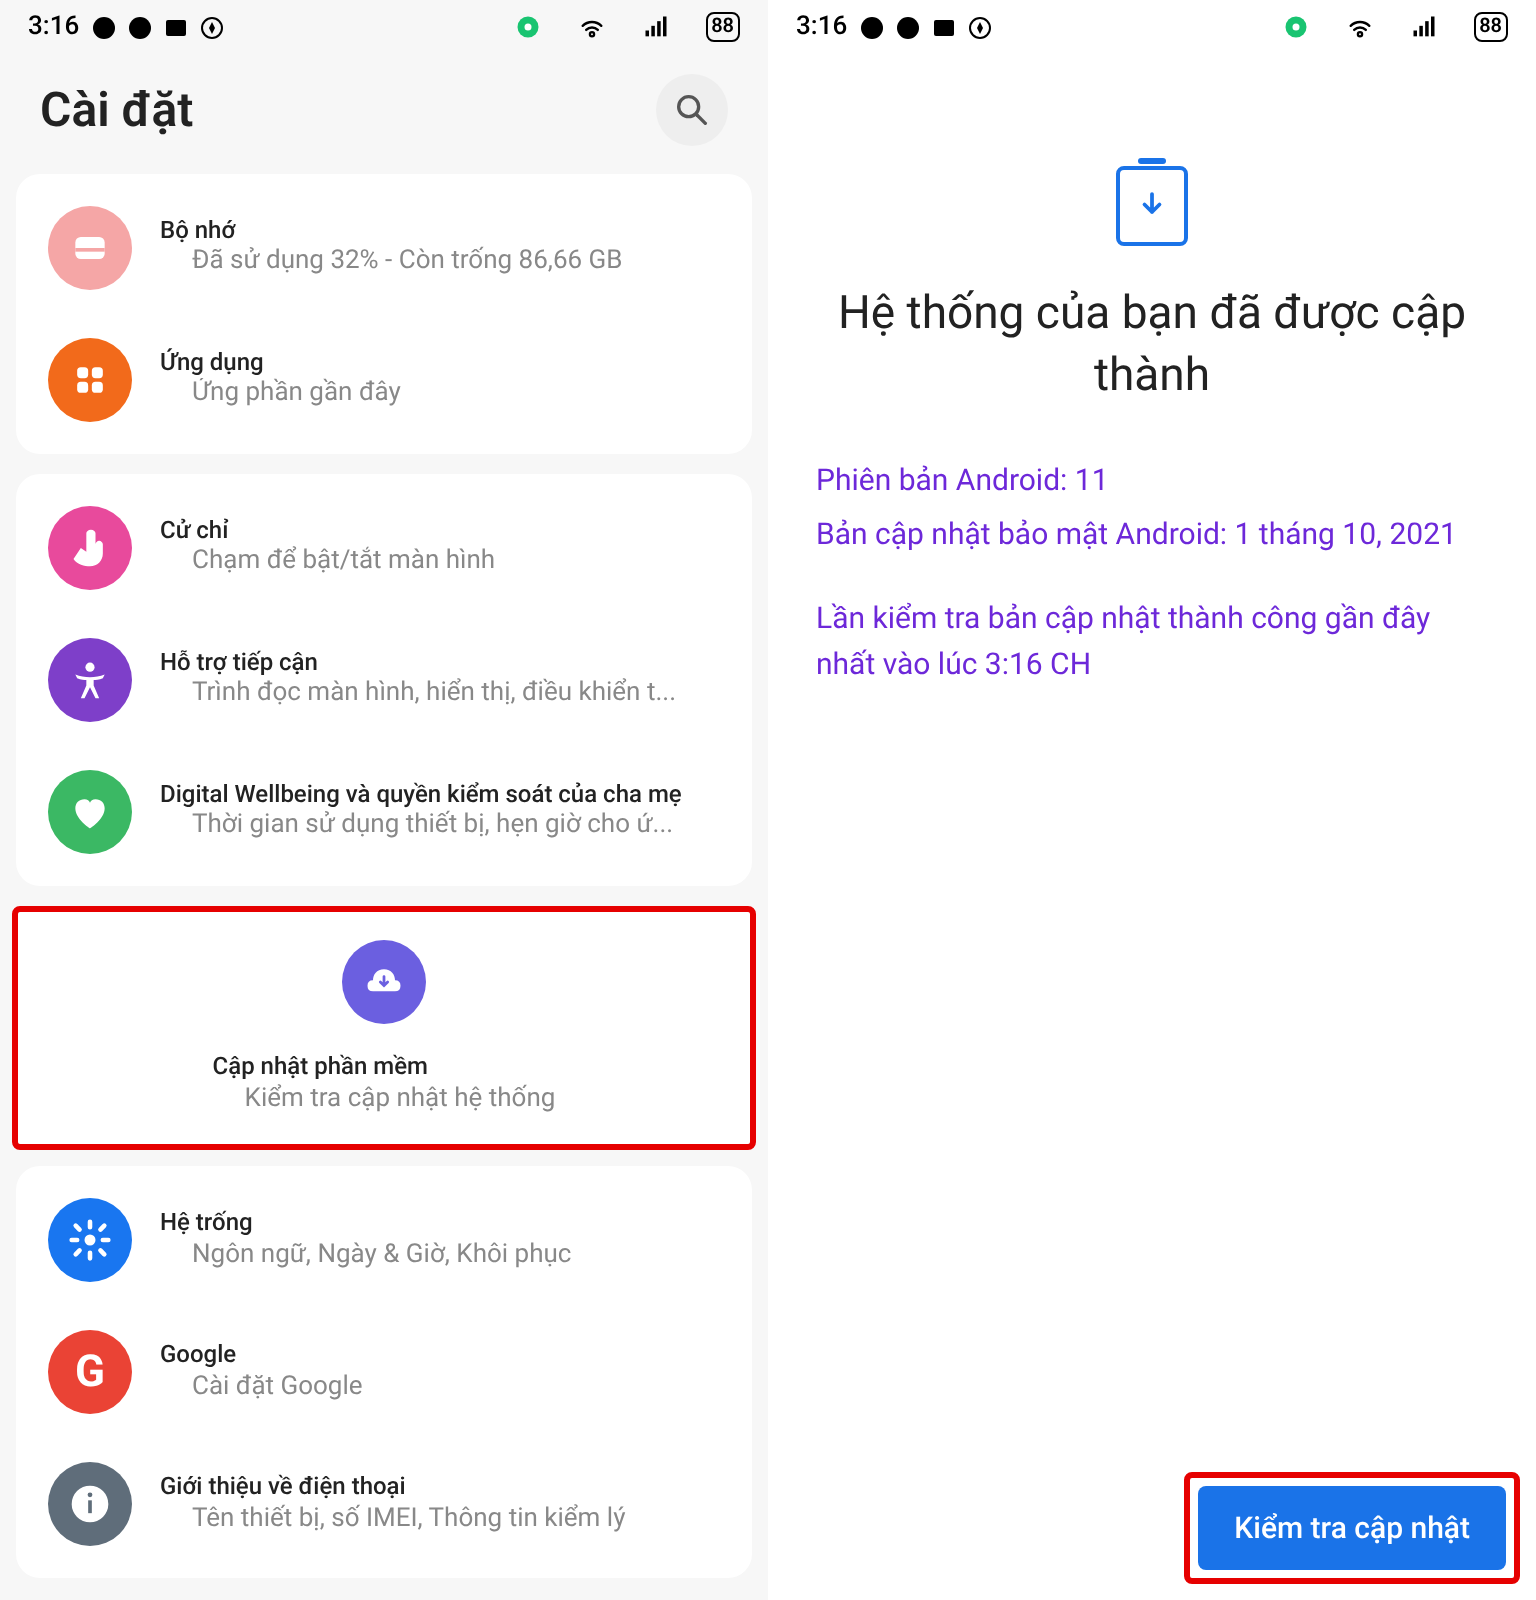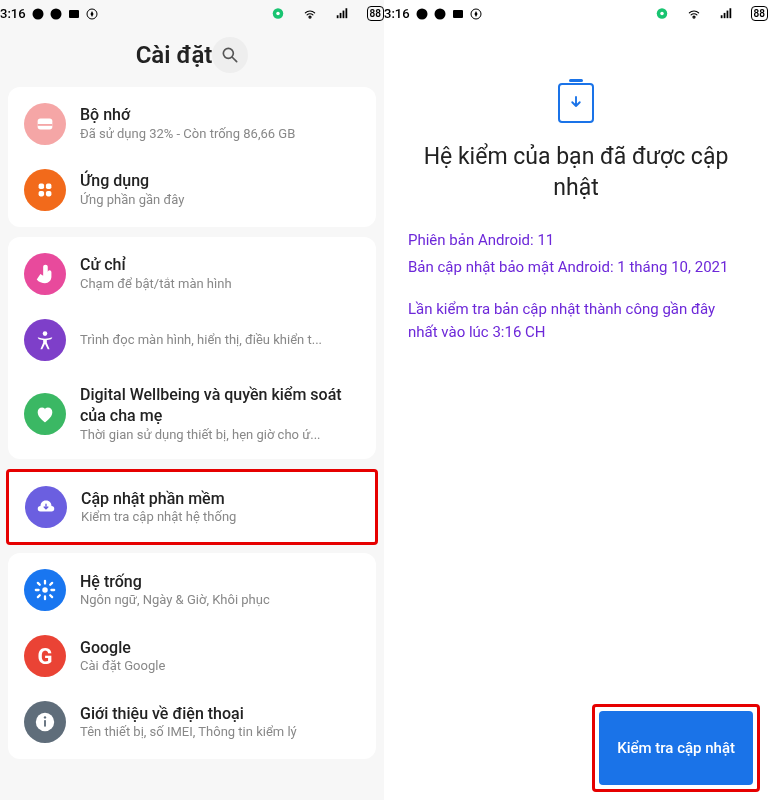--- a/index.html
+++ b/index.html
@@ -2,42 +2,42 @@
 <html><head>
 <meta charset="utf-8">
 <style>
 * { margin: 0; padding: 0; box-sizing: border-box; font-family: -apple-system, BlinkMacSystemFont, 'Segoe UI', Roboto, sans-serif; }
 body { background: #f5f5f5; width: 768px; height: 800px; display: flex; }
 .phone { width: 384px; height: 800px; background: #fff; position: relative; overflow: hidden; }
 .phone-left { background: #f7f7f7; }
 .phone-right { background: #fff; }
 
 
-.status-bar { display: flex; justify-content: space-between; align-items: flex-end; padding: 6px 0 4px; font-size: 13px; font-weight: 500; color: #000; }
+.status-bar { display: flex; justify-content: space-between; align-items: flex-end; padding: 6px 14px 4px; font-size: 13px; font-weight: 500; color: #000; }
 .status-left { display: flex; align-items: center; gap: 6px; }
 .status-right { display: flex; align-items: center; gap: 18px; }
 .status-icon { width: 14px; height: 14px; display: inline-flex; align-items: center; justify-content: center; }
 .status-icon.small { width: 12px; height: 12px; }
 .battery-box { border: 1.3px solid #000; border-radius: 4px; padding: 0 2px; font-size: 10px; font-weight: 600; line-height: 1.3; }
 
 
-.header { display: flex; justify-content: center; align-items: center; padding: 12px 20px 14px; }
+.header { display: flex; justify-content: space-between; align-items: center; padding: 12px 20px 14px; }
 .header-title { font-size: 24px; font-weight: 600; color: #222; }
 .search-btn { width: 36px; height: 36px; border-radius: 50%; background: #eee; display: flex; align-items: center; justify-content: center; }
 
 
 .group { background: #fff; border-radius: 12px; margin: 0 8px 10px; padding: 4px 0; }
 .item { display: flex; align-items: center; gap: 14px; padding: 12px 16px; position: relative; }
 .item-icon { width: 42px; height: 42px; border-radius: 50%; display: flex; align-items: center; justify-content: center; flex-shrink: 0; }
 .item-text { flex: 1; min-width: 0; }
-.item-title { font-size: 16px; font-weight: 500; color: #222; line-height: 1.3; }
-.item-sub { font-size: 13px; color: #888; line-height: 1.3; white-space: nowrap; overflow: hidden; text-overflow: ellipsis; }
+.item-title { font-size: 12px; font-weight: 500; color: #222; line-height: 1.3; }
+.item-sub { font-size: 13px; color: #888; line-height: 1.3; white-space: nowrap; overflow: hidden; text-overflow: ellipsis; margin-left: 16px; }
 
 .highlight-box { border: 3px solid #e60000; border-radius: 4px; margin: 0 6px 8px; }
-.highlight-box .item { padding: 14px 16px; background: #fff; border-radius: 2px; }
+.highlight-box .item { padding: 14px 16px; background: #fff; border-radius: 2px; flex-direction: column; }
 .highlight-box-right { position: absolute; bottom: 8px; right: 8px; border: 3px solid #e60000; border-radius: 4px; padding: 4px; }
 
 
 .ic-storage { background: #f5a6a6; }
 .ic-apps { background: #f26a1b; }
 .ic-gesture { background: #e84a9c; }
 .ic-access { background: #7e3fc9; }
 .ic-wellbeing { background: #3bb864; }
 .ic-update { background: #6b5fe0; }
 .ic-system { background: #1976f0; }
@@ -45,21 +45,21 @@
 .ic-about { background: #5f6d7a; }
 
 
 .center-icon { display: flex; justify-content: center; margin-top: 58px; margin-bottom: 18px; }
 .update-badge { width: 36px; height: 40px; border: 2.5px solid #1a73e8; border-radius: 4px; position: relative; }
 .update-badge::before { content: ''; position: absolute; top: -6px; left: 50%; transform: translateX(-50%); width: 14px; height: 3px; background: #1a73e8; border-radius: 2px; }
 .main-msg { text-align: center; font-size: 23px; font-weight: 400; color: #222; padding: 0 24px; line-height: 1.35; }
 .details { padding: 26px 24px; font-size: 15px; color: #6d28d9; line-height: 1.5; }
 .details p { margin-bottom: 4px; }
 .details .gap { height: 16px; }
-.check-btn { background: #1a73e8; color: #fff; border: none; border-radius: 4px; padding: 28px 18px; font-size: 15px; font-weight: 500; }
+.check-btn { background: #1a73e8; color: #fff; border: none; border-radius: 4px; padding: 12px 18px; font-size: 15px; font-weight: 500; }
 
 svg { display: block; }
 </style>
 </head>
 <body>
 
 <div class="phone phone-left">
   <div class="status-bar">
     <div class="status-left">
       <span>3:16</span>
@@ -161,20 +161,21 @@
       </div>
     </div>
     <div class="item">
       <div class="item-icon ic-access">
           <svg viewBox="0 0 24 24" width="22" height="22">
             <circle cx="12" cy="5" r="2.5" fill="#fff"></circle>
             <path d="M4 9c5 2 11 2 16 0l-1 2c-2 1-4 1-5 1v3l3 7h-2l-3-6-3 6H7l3-7v-3c-1 0-3 0-5-1z" fill="#fff"></path>
           </svg>
         </div>
       <div class="item-text">
+        <div class="item-title">Hỗ trợ tiếp cận</div>
         <div class="item-sub">Trình đọc màn hình, hiển thị, điều khiển t...</div>
       </div>
     </div>
     <div class="item">
       <div class="item-icon ic-wellbeing">
           <svg viewBox="0 0 24 24" width="22" height="22">
             <path d="M12 21s-8-5-8-11c0-3 2-5 5-5 1.5 0 2.8.8 3 2 .2-1.2 1.5-2 3-2 3 0 5 2 5 5 0 6-8 11-8 11z" fill="#fff"></path>
           </svg>
         </div>
       <div class="item-text">
@@ -288,21 +289,21 @@
   </div>
 
   <div class="center-icon">
     <div class="update-badge">
       <svg viewBox="0 0 24 24" width="18" height="18" style="position:absolute;left:50%;top:50%;transform:translate(-50%,-50%)">
           <path d="M12 4v12m-5-5l5 5 5-5" stroke="#1a73e8" stroke-width="2.5" fill="none" stroke-linecap="round" stroke-linejoin="round"></path>
         </svg>
     </div>
   </div>
 
-  <div class="main-msg">Hệ kiểm của bạn đã được cập nhật</div>
+  <div class="main-msg">Hệ thống của bạn đã được cập thành</div>
 
   <div class="details">
     <p>Phiên bản Android: 11</p>
     <p>Bản cập nhật bảo mật Android: 1 tháng 10, 2021</p>
     <div class="gap"></div>
     <p>Lần kiểm tra bản cập nhật thành công gần đây nhất vào lúc 3:16 CH</p>
   </div>
 
   <div class="highlight-box-right">
     <button class="check-btn">Kiểm tra cập nhật</button>

